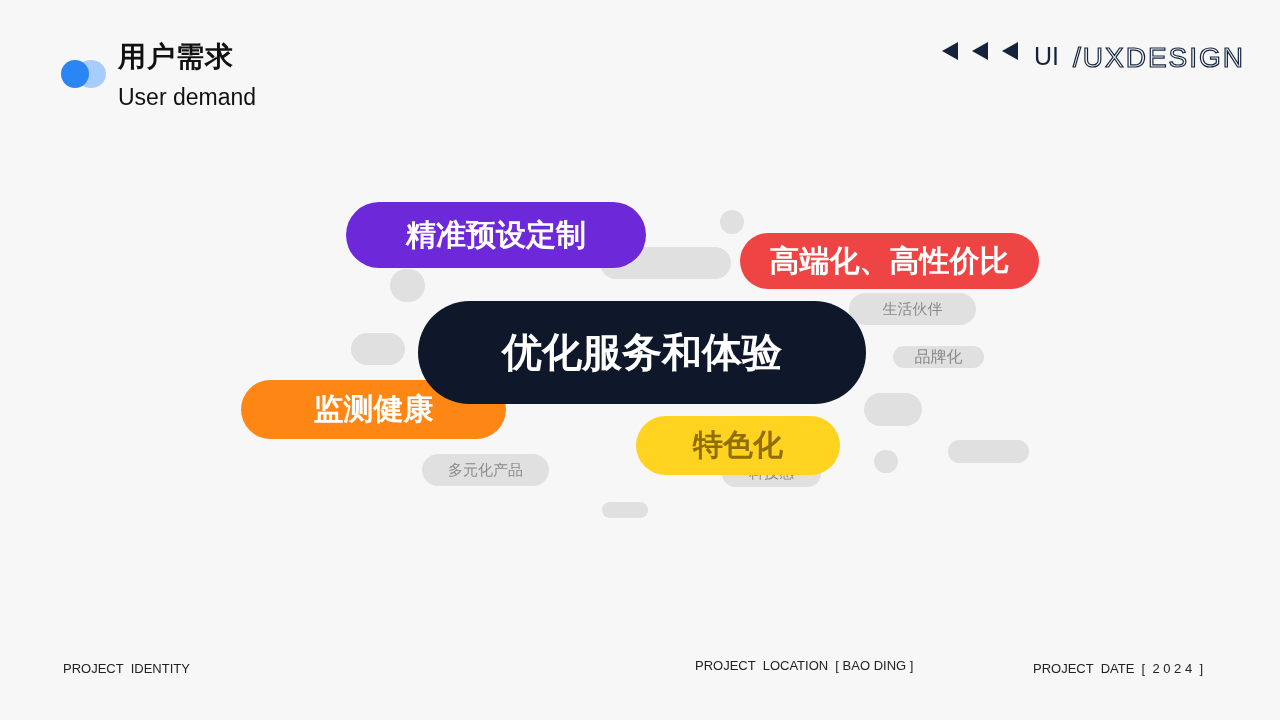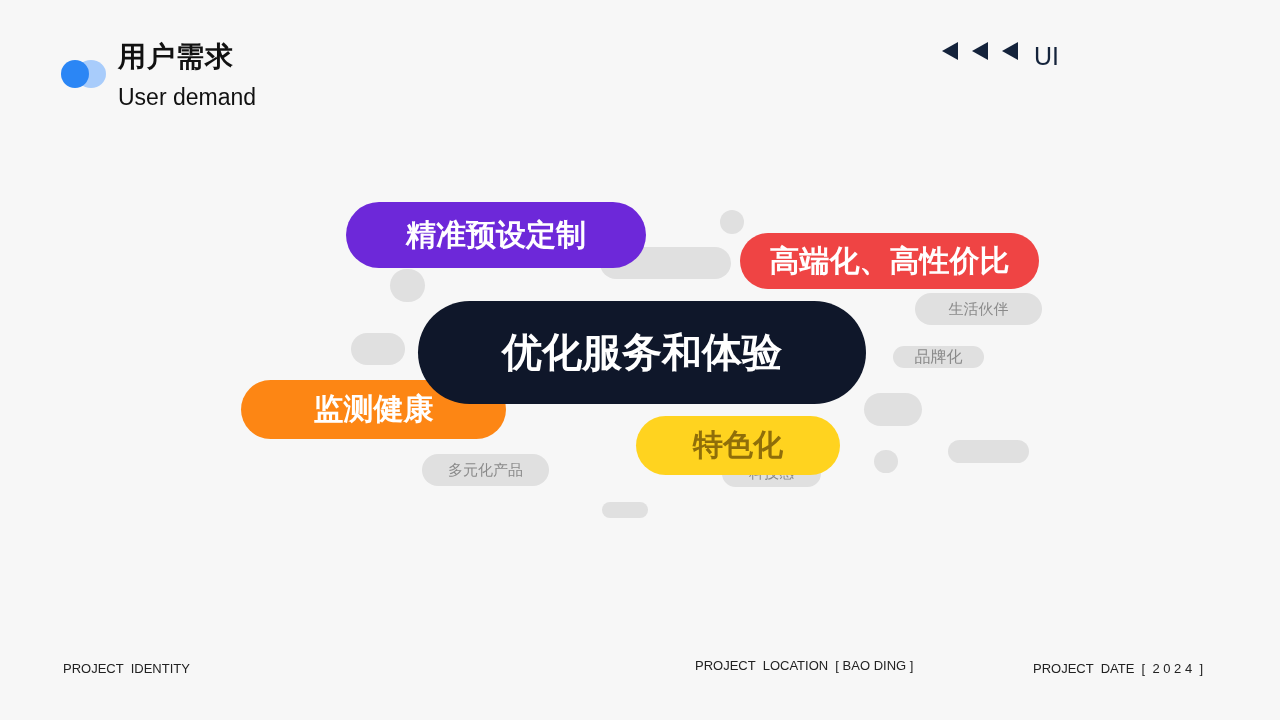--- a/index.html
+++ b/index.html
@@ -42,32 +42,33 @@
 <div class="abs logo-dot-light"></div>
 <div class="abs logo-dot-dark"></div>
 <div class="abs title-cn">用户需求</div>
 <div class="abs title-en">User demand</div>
 
 <div class="abs brand">
   <span class="tri"></span>
   <span class="tri"></span>
   <span class="tri"></span>
   <span class="brand-ui">UI</span>
+  <span class="brand-ux">/UXDESIGN</span>
 </div>
 
 <div class="blob" style="left:720px; top:210px; width:24px; height:24px;"></div>
 <div class="blob" style="left:600px; top:247px; width:131px; height:32px;"></div>
 <div class="blob" style="left:390px; top:269px; width:35px; height:33px;"></div>
 <div class="blob" style="left:351px; top:333px; width:54px; height:32px;"></div>
 <div class="blob" style="left:864px; top:393px; width:58px; height:33px;"></div>
 <div class="blob" style="left:874px; top:450px; width:24px; height:23px;"></div>
 <div class="blob" style="left:948px; top:440px; width:81px; height:23px;"></div>
 <div class="blob" style="left:602px; top:502px; width:46px; height:16px;"></div>
 
-<div class="pill pill-grey" style="left:915px; top:293px; width:127px; height:32px;">生活伙伴</div>
+<div class="pill pill-grey" style="left:849px; top:293px; width:127px; height:32px;">生活伙伴</div>
 <div class="pill pill-grey" style="left:893px; top:346px; width:91px; height:22px; font-size:16px;">品牌化</div>
 <div class="pill pill-grey" style="left:422px; top:454px; width:127px; height:32px;">多元化产品</div>
 <div class="pill pill-grey" style="left:722px; top:460px; width:99px; height:27px;">科技感</div>
 
 <div class="pill pill-main pill-red">精准预设定制</div>
 <div class="pill pill-main pill-teal">高端化、高性价比</div>
 <div class="pill pill-main pill-orange">监测健康</div>
 <div class="pill pill-main pill-blue">优化服务和体验</div>
 <div class="pill pill-main pill-yellow">特色化</div>
 

